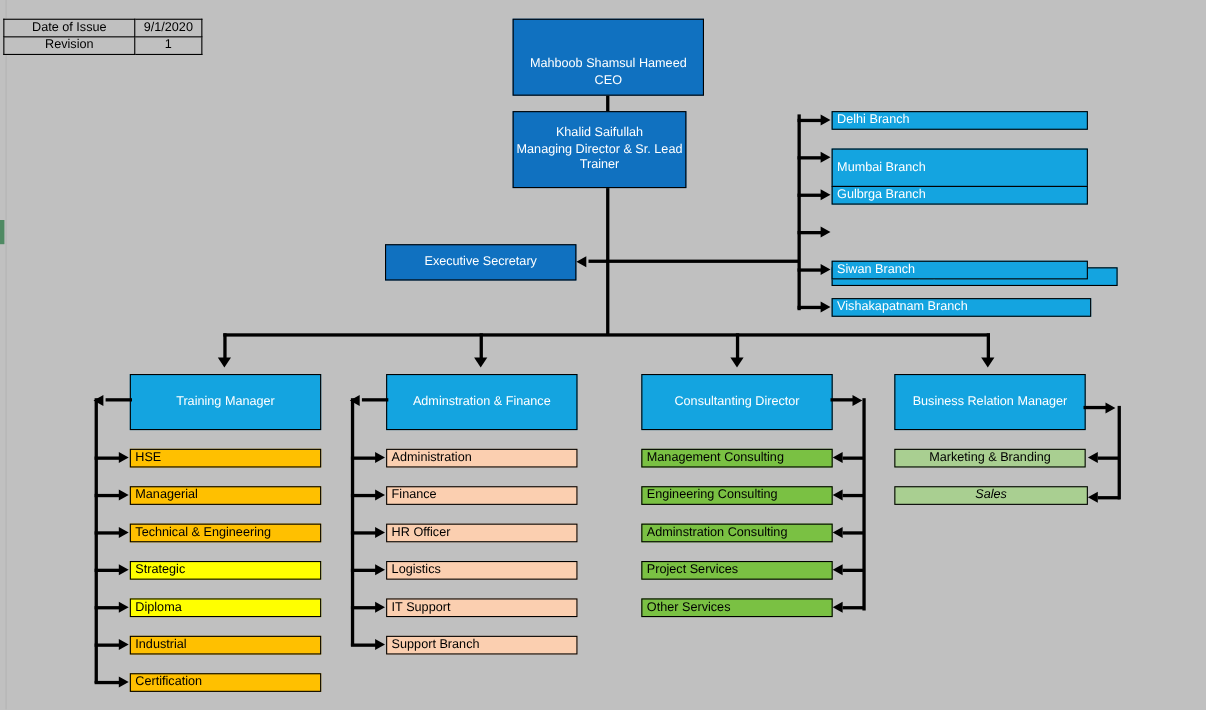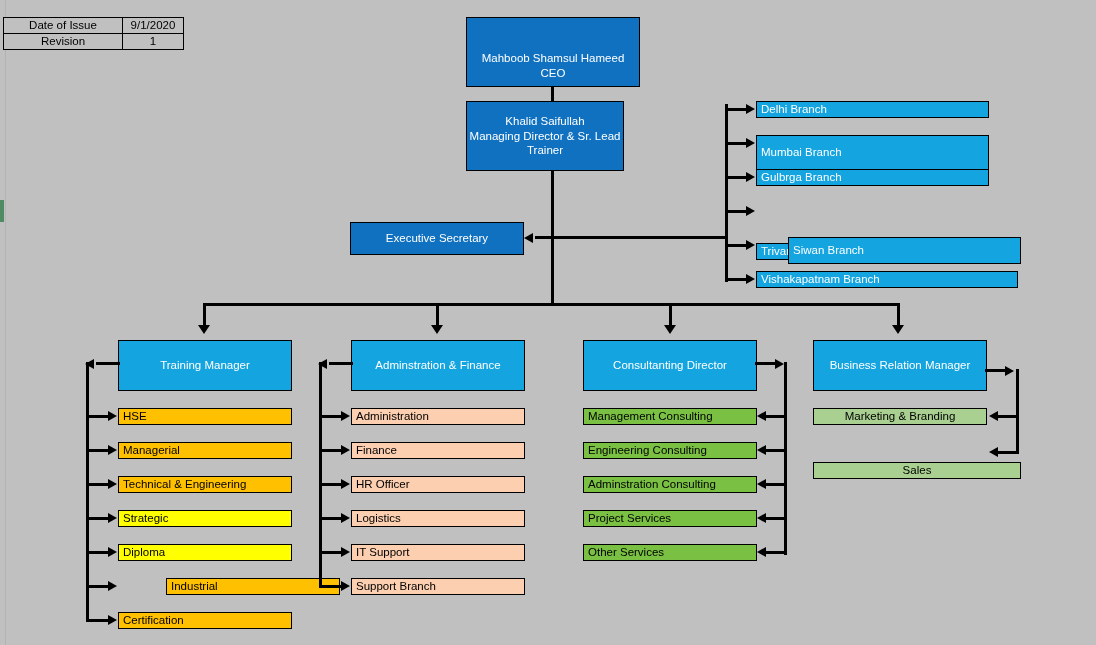--- a/index.html
+++ b/index.html
@@ -130,27 +130,27 @@
   </div>
   <div class="ln hln" style="left:725px;top:176px;width:23px;"></div>
   <div class="arrow arrow-right" style="left:746px;top:172px;"></div>
 
   <div class="node left branch-blue" style="left:756px;top:203px;width:260px;height:17px;margin-top:40px;">
     <span>Trivandrum Branch</span>
   </div>
   <div class="ln hln" style="left:725px;top:210px;width:23px;"></div>
   <div class="arrow arrow-right" style="left:746px;top:206px;"></div>
 
-  <div class="node left branch-blue" style="left:788px;top:237px;width:233px;height:27px;align-items:center;">
+  <div class="node left branch-blue" style="left:756px;top:237px;width:233px;height:17px;align-items:center;">
     <span>Siwan Branch</span>
   </div>
   <div class="ln hln" style="left:725px;top:244px;width:23px;"></div>
   <div class="arrow arrow-right" style="left:746px;top:240px;"></div>
 
-  <div class="node left branch-blue" style="left:756px;top:271px;width:262px;height:17px;text-align:center;">
+  <div class="node left branch-blue" style="left:756px;top:271px;width:236px;height:17px;text-align:center;">
     <span>Vishakapatnam Branch</span>
   </div>
   <div class="ln hln" style="left:725px;top:278px;width:23px;"></div>
   <div class="arrow arrow-right" style="left:746px;top:274px;"></div>
 
   <div class="node center exec-blue" style="left:350px;top:222px;width:174px;height:33px;">
     <span>Executive Secretary</span>
   </div>
   <div class="ln hln" style="left:535px;top:236px;width:18px;"></div>
   <div class="arrow arrow-left" style="left:524px;top:233px;"></div>
@@ -201,21 +201,21 @@
   </div>
   <div class="ln hln" style="left:86px;top:517px;width:24px;"></div>
   <div class="arrow arrow-right" style="left:108px;top:513px;"></div>
 
   <div class="node left yellow" style="left:118px;top:544px;width:174px;height:17px;">
     <span>Diploma</span>
   </div>
   <div class="ln hln" style="left:86px;top:551px;width:24px;"></div>
   <div class="arrow arrow-right" style="left:108px;top:547px;"></div>
 
-  <div class="node left amber" style="left:118px;top:578px;width:174px;height:17px;margin-left:48px;">
+  <div class="node left amber" style="left:118px;top:578px;width:174px;height:17px;">
     <span>Industrial</span>
   </div>
   <div class="ln hln" style="left:86px;top:585px;width:24px;"></div>
   <div class="arrow arrow-right" style="left:108px;top:581px;"></div>
 
   <div class="node left amber" style="left:118px;top:612px;width:174px;height:17px;">
     <span>Certification</span>
   </div>
   <div class="ln hln" style="left:86px;top:619px;width:24px;"></div>
   <div class="arrow arrow-right" style="left:108px;top:615px;"></div>
@@ -306,19 +306,19 @@
   <div class="ln hln" style="left:985px;top:369px;width:22px;"></div>
   <div class="arrow arrow-right" style="left:1005px;top:366px;"></div>
   <div class="ln vln" style="left:1016px;top:369px;height:85px;"></div>
 
   <div class="node center green-sage" style="left:813px;top:408px;width:174px;height:17px;">
     <span>Marketing &amp; Branding</span>
   </div>
   <div class="ln hln" style="left:998px;top:415px;width:20px;"></div>
   <div class="arrow arrow-left" style="left:989px;top:411px;"></div>
 
-  <div class="node center green-sage" style="left:813px;top:462px;width:208px;height:17px;">
+  <div class="node center green-sage" style="left:813px;top:442px;width:176px;height:17px;font-style:italic;">
     <span>Sales</span>
   </div>
   <div class="ln hln" style="left:998px;top:451px;width:20px;"></div>
   <div class="arrow arrow-left" style="left:989px;top:447px;"></div>
 
 </div>
 
 </body></html>

